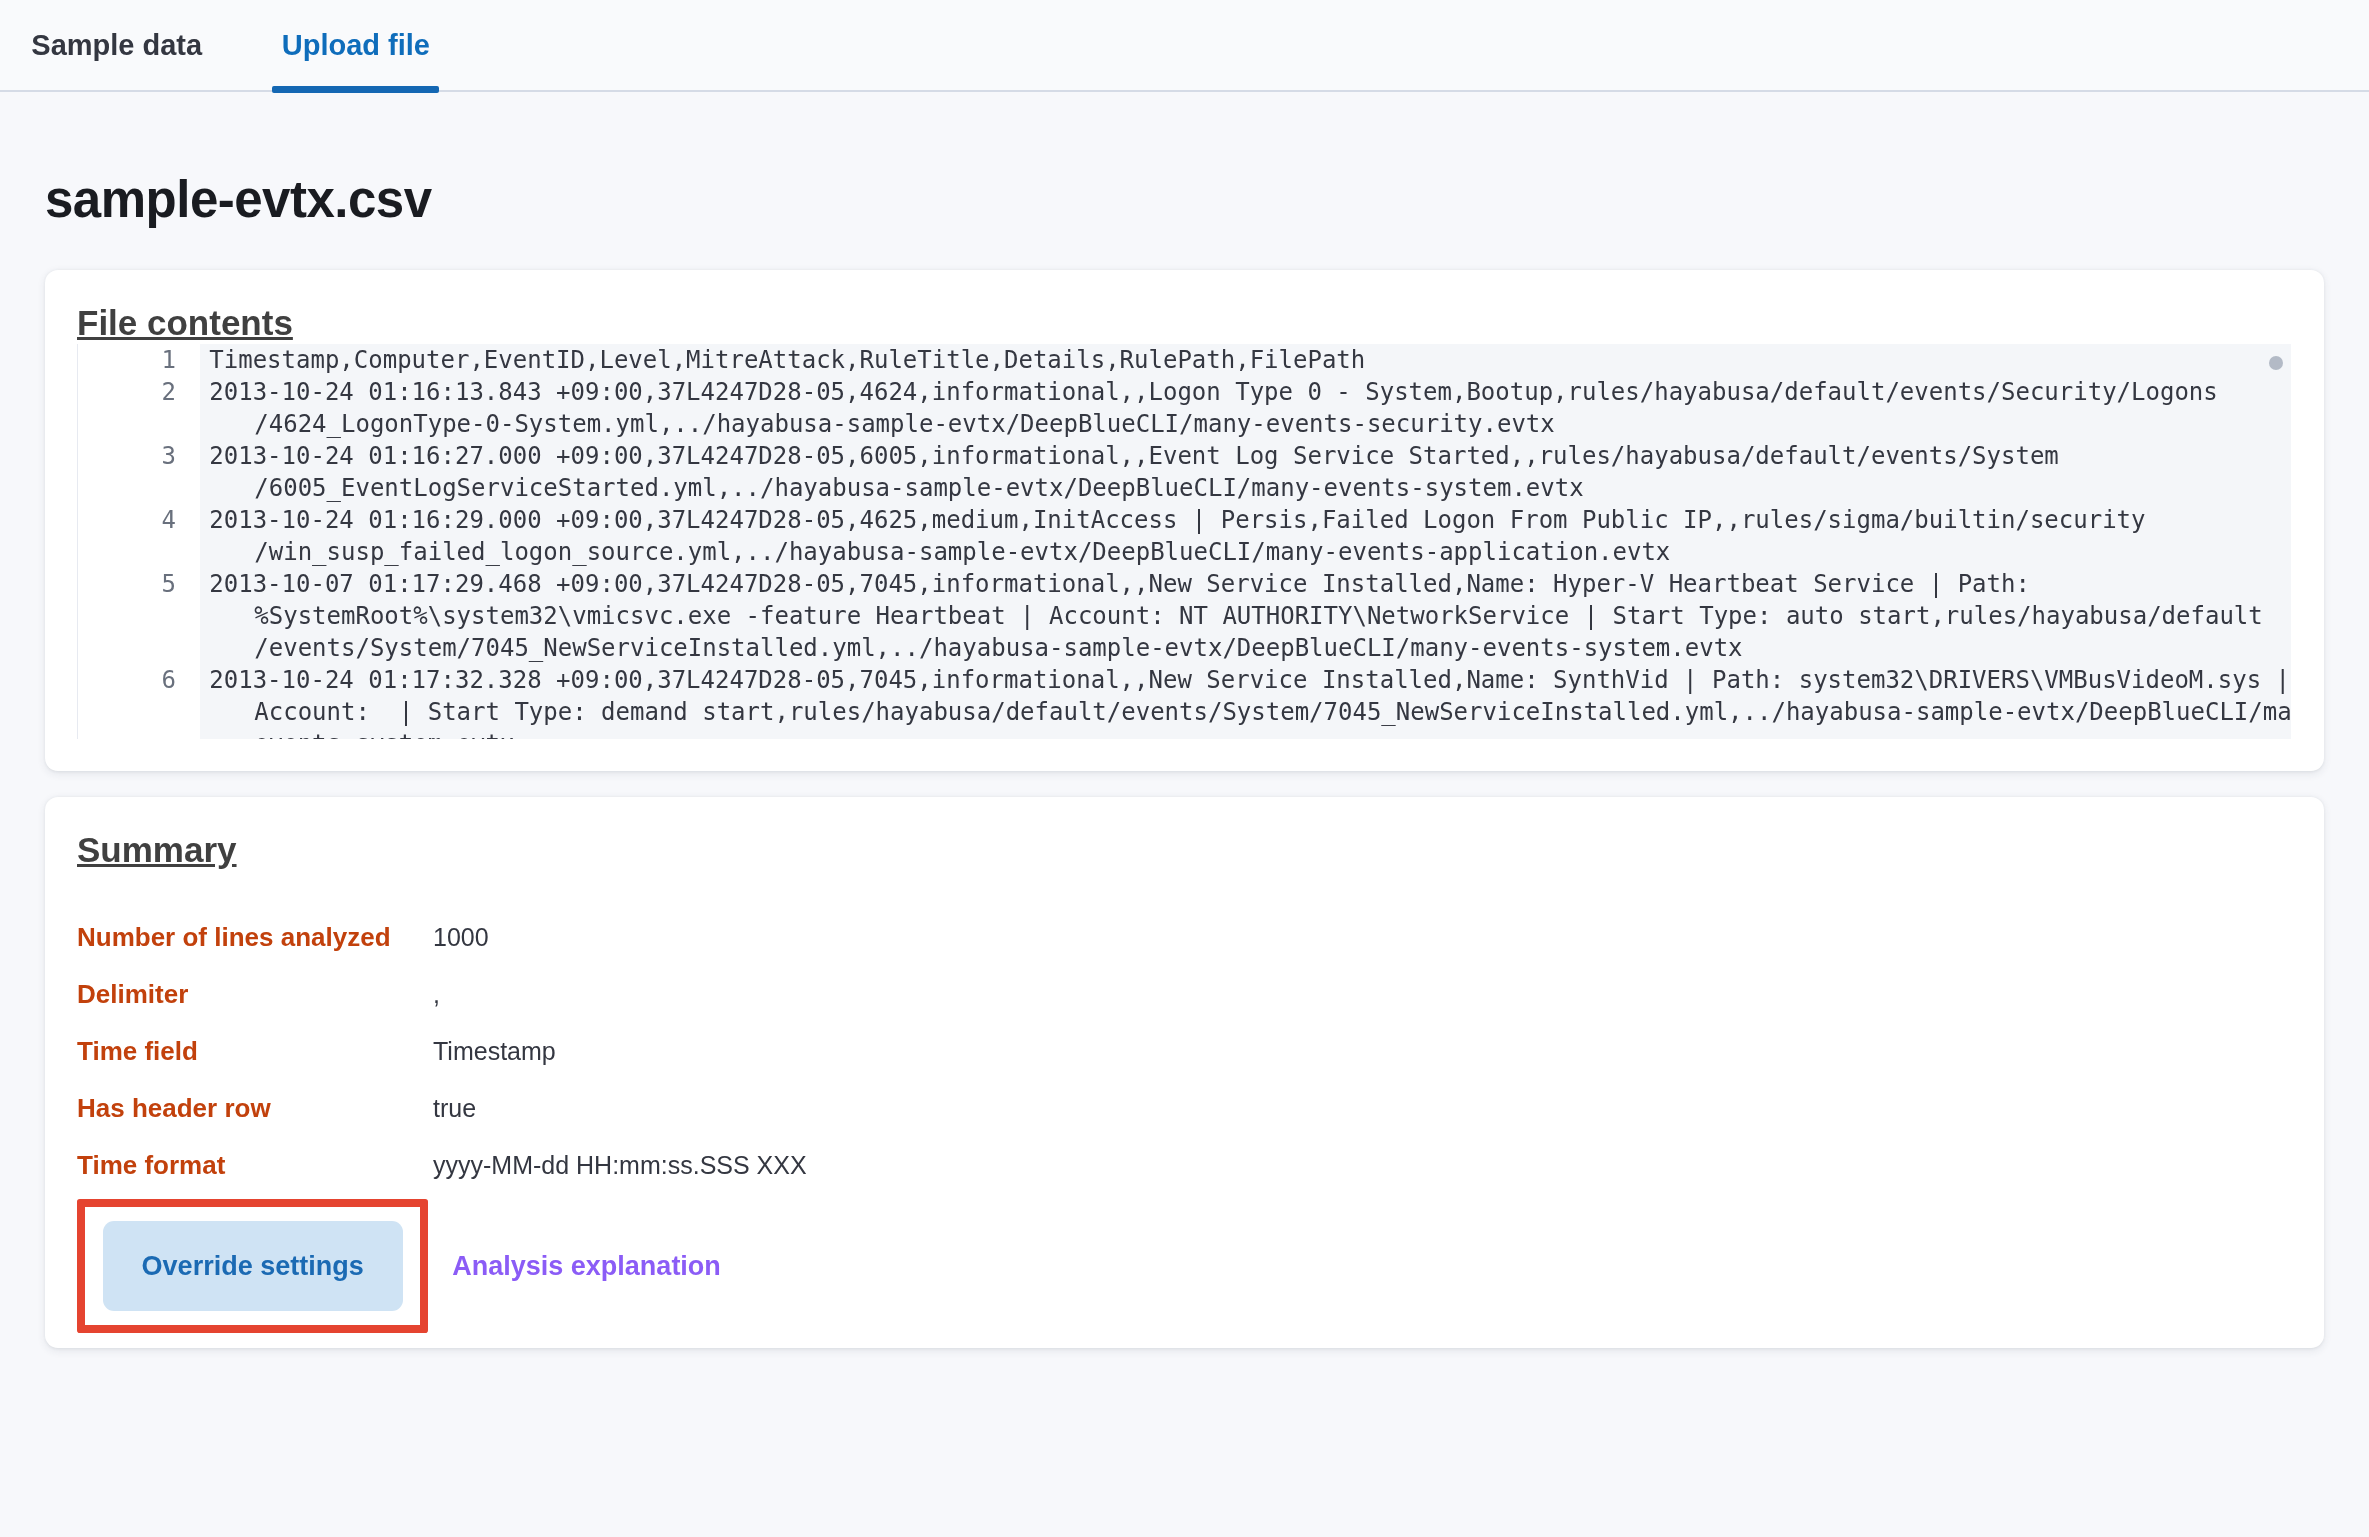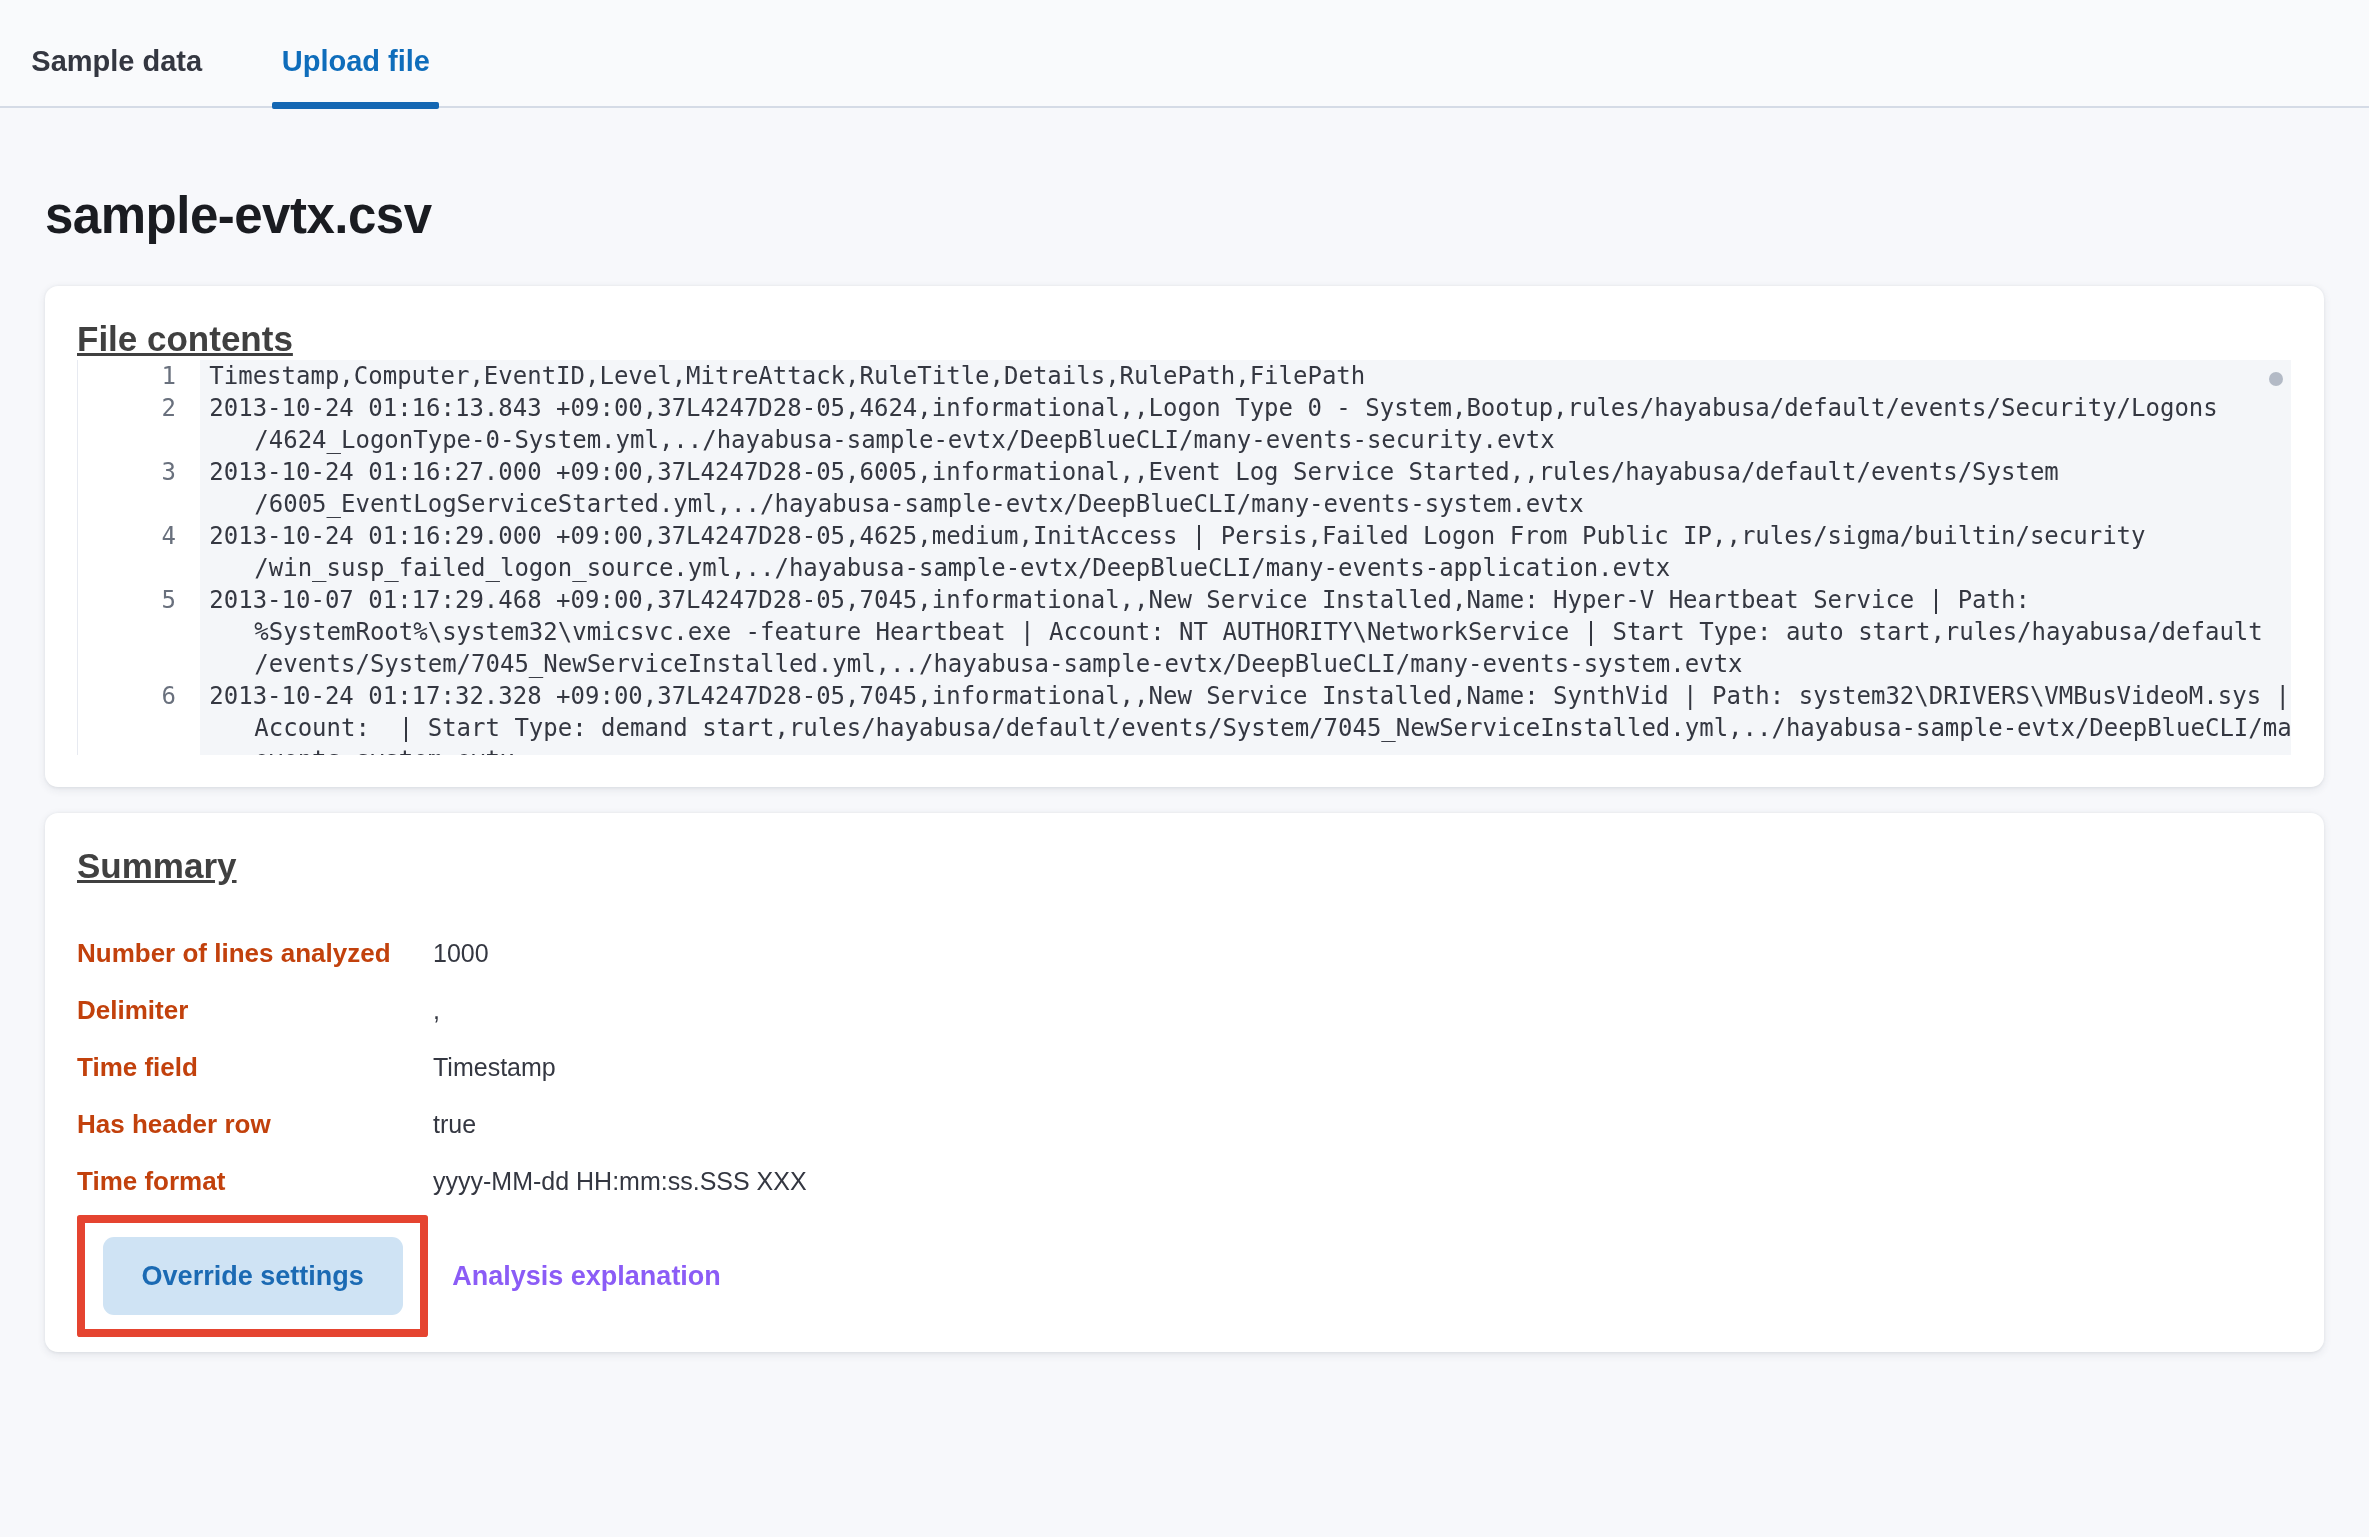--- a/index.html
+++ b/index.html
@@ -5,21 +5,21 @@
   * { box-sizing: border-box; }
   html,body { margin:0; padding:0; }
   body {
     width:2369px; height:1538px; overflow:hidden;
     background:#f7f8fb;
     font-family:"Liberation Sans","DejaVu Sans",sans-serif;
     color:#343741;
   }
   
   .tab-bar {
-    height:108px; background:#f9fafc;
+    height:92px; background:#f9fafc;
     border-bottom:2.8px solid #d5dbe6;
     display:flex; align-items:flex-end; gap:61px;
     padding-left:22px;
   }
   .tab {
     position:relative; font-size:29px; font-weight:700;
     color:#343741; padding:0 9.3px 28px; cursor:pointer; white-space:nowrap;
   }
   .tab.selected { color:#0f6dbb; }
   .tab.selected::after {
@@ -66,21 +66,21 @@
   .srow { display:flex; margin-bottom:11px; line-height:46px; }
   .slabel { flex:0 0 356px; font-size:26px; font-weight:700; color:#c2410c; }
   .svalue { font-size:25px; font-weight:400; color:#343741; }
   .actions { display:flex; align-items:center; gap:24px; margin-top:5.6px; }
   .annotation {
     border:8.3px solid #e54430; border-radius:2.8px; padding:14px 17.6px;
     background:transparent;
   }
   .override-btn {
     display:inline-flex; align-items:center; justify-content:center;
-    height:78px; padding:0 39px;
+    height:90px; padding:0 39px;
     background:#cfe3f4; color:#1b6ab3;
     border:none; border-radius:11px;
     font-family:inherit; font-size:27px; font-weight:600;
     cursor:pointer; white-space:nowrap;
   }
   .analysis-link {
     color:#8b5cf6; font-size:27px; font-weight:600;
     text-decoration:none; cursor:pointer; white-space:nowrap;
   }
 </style>

